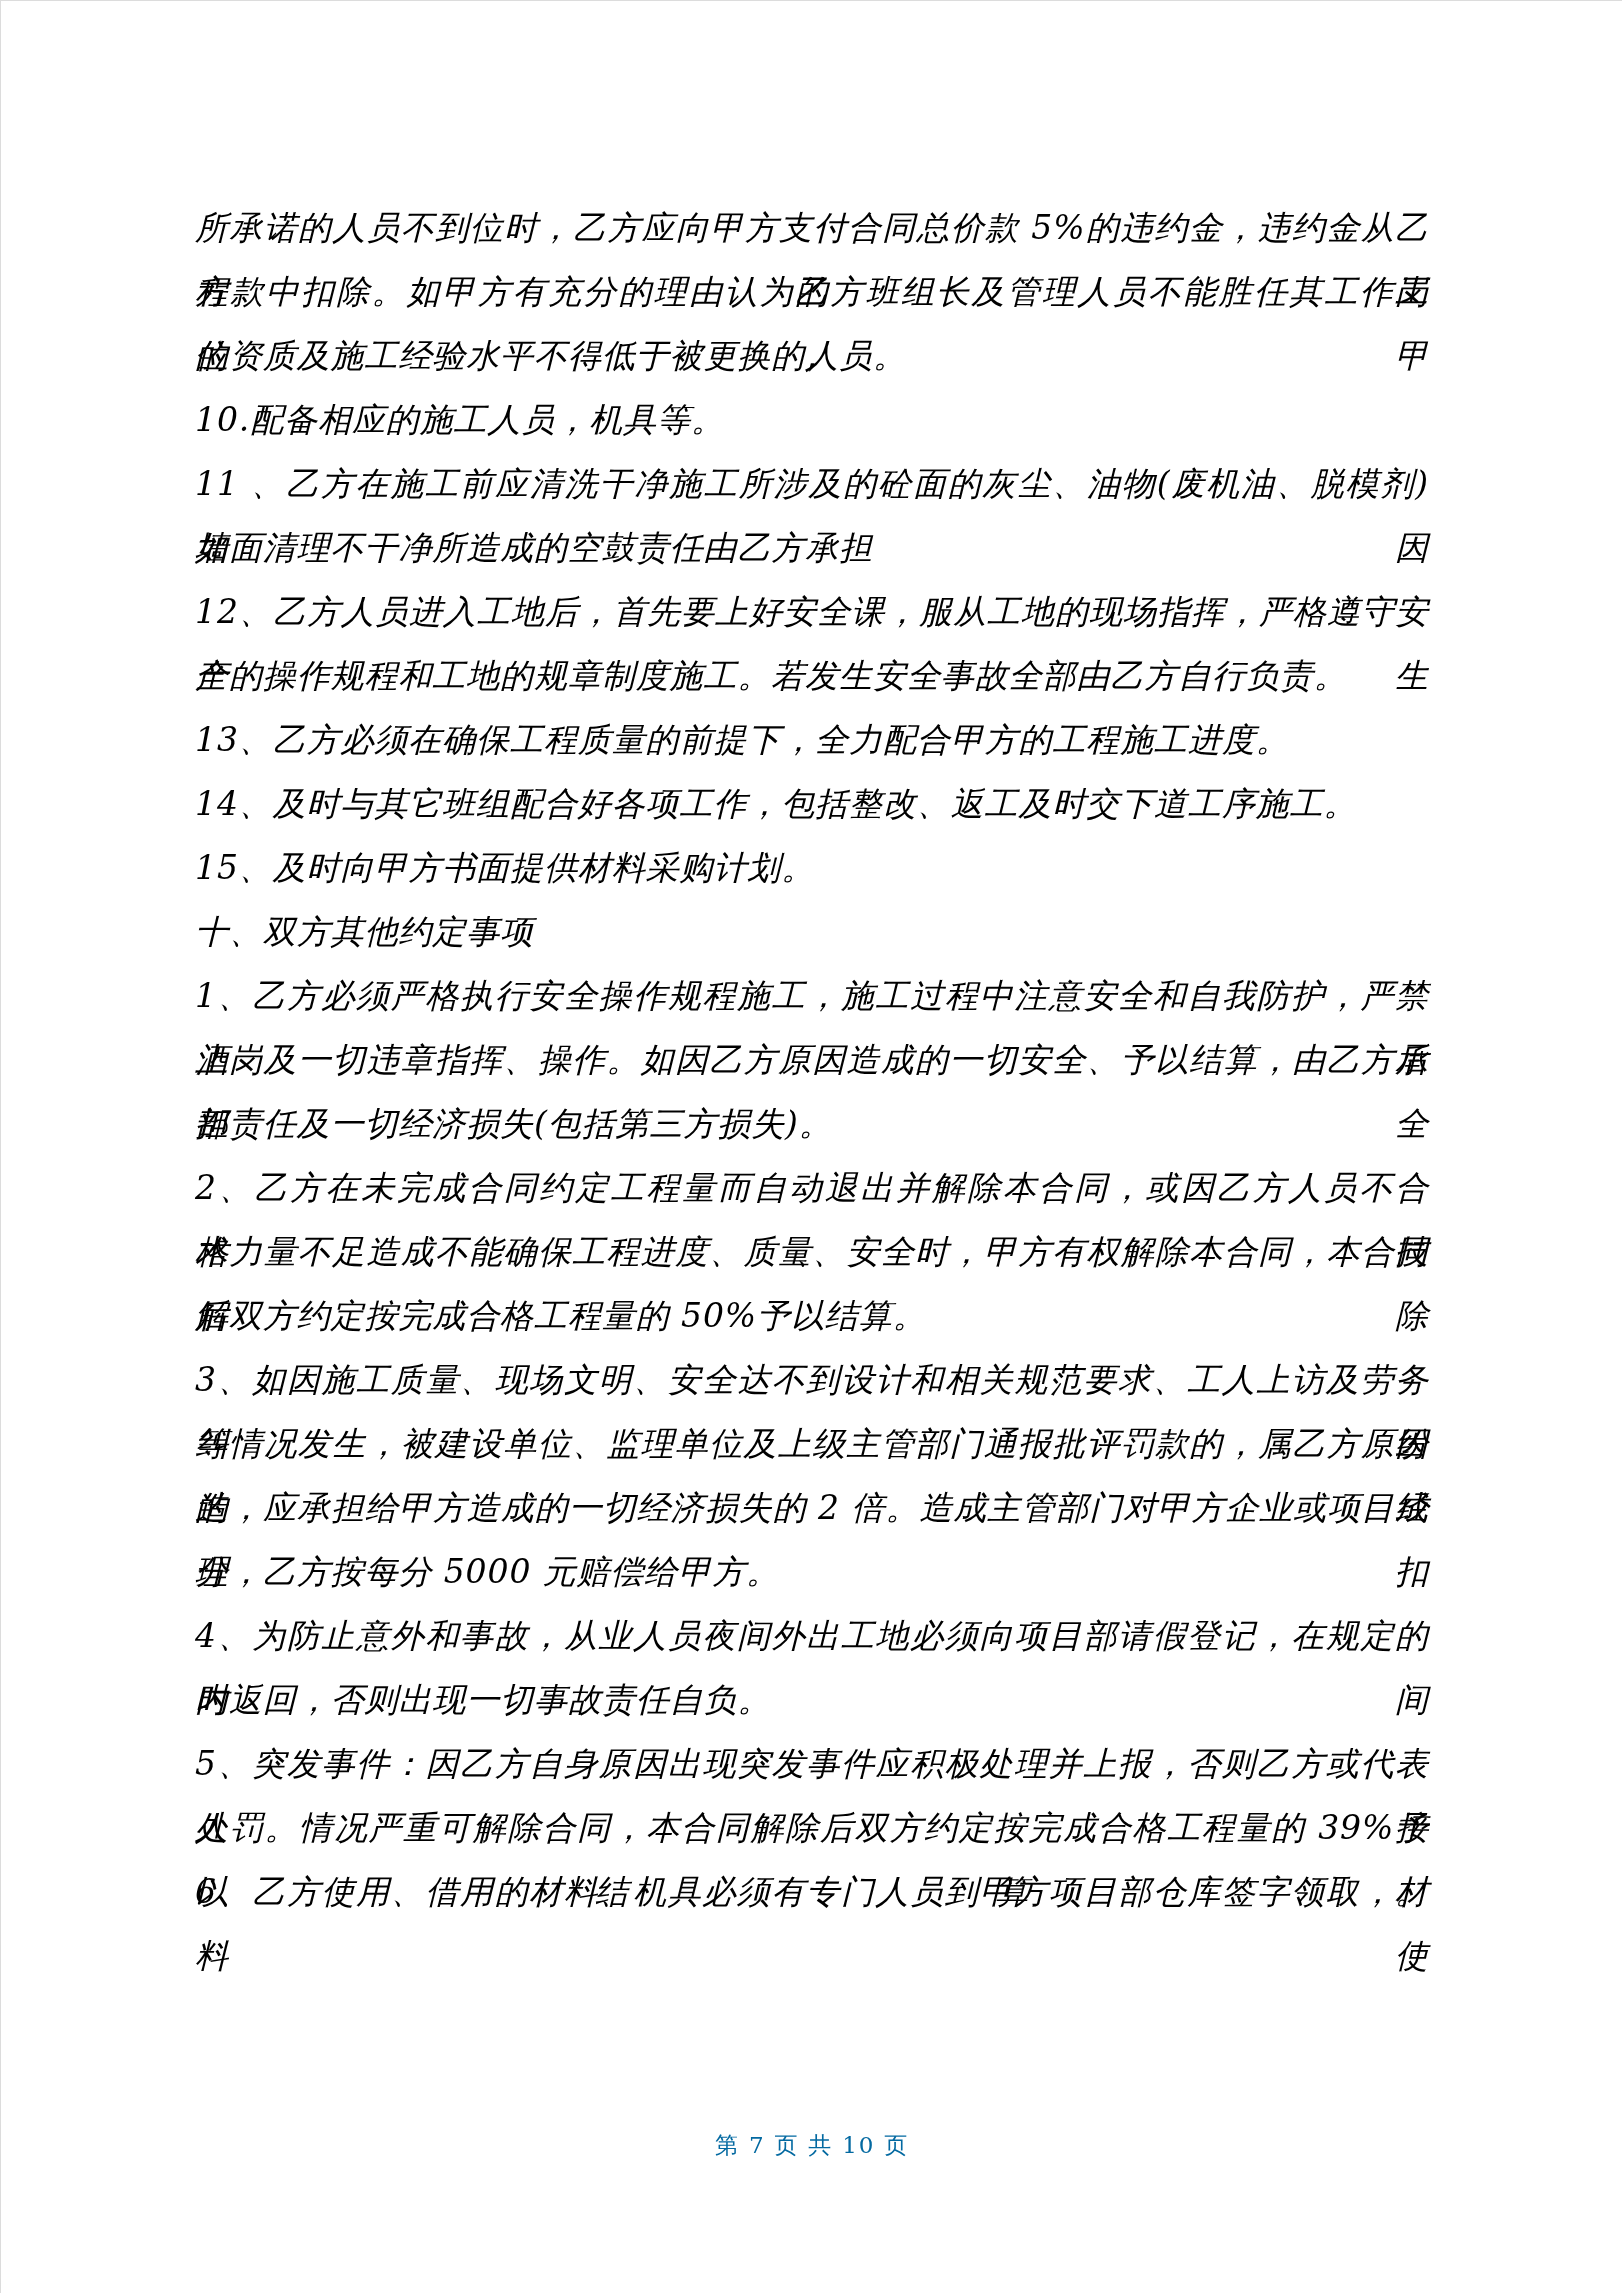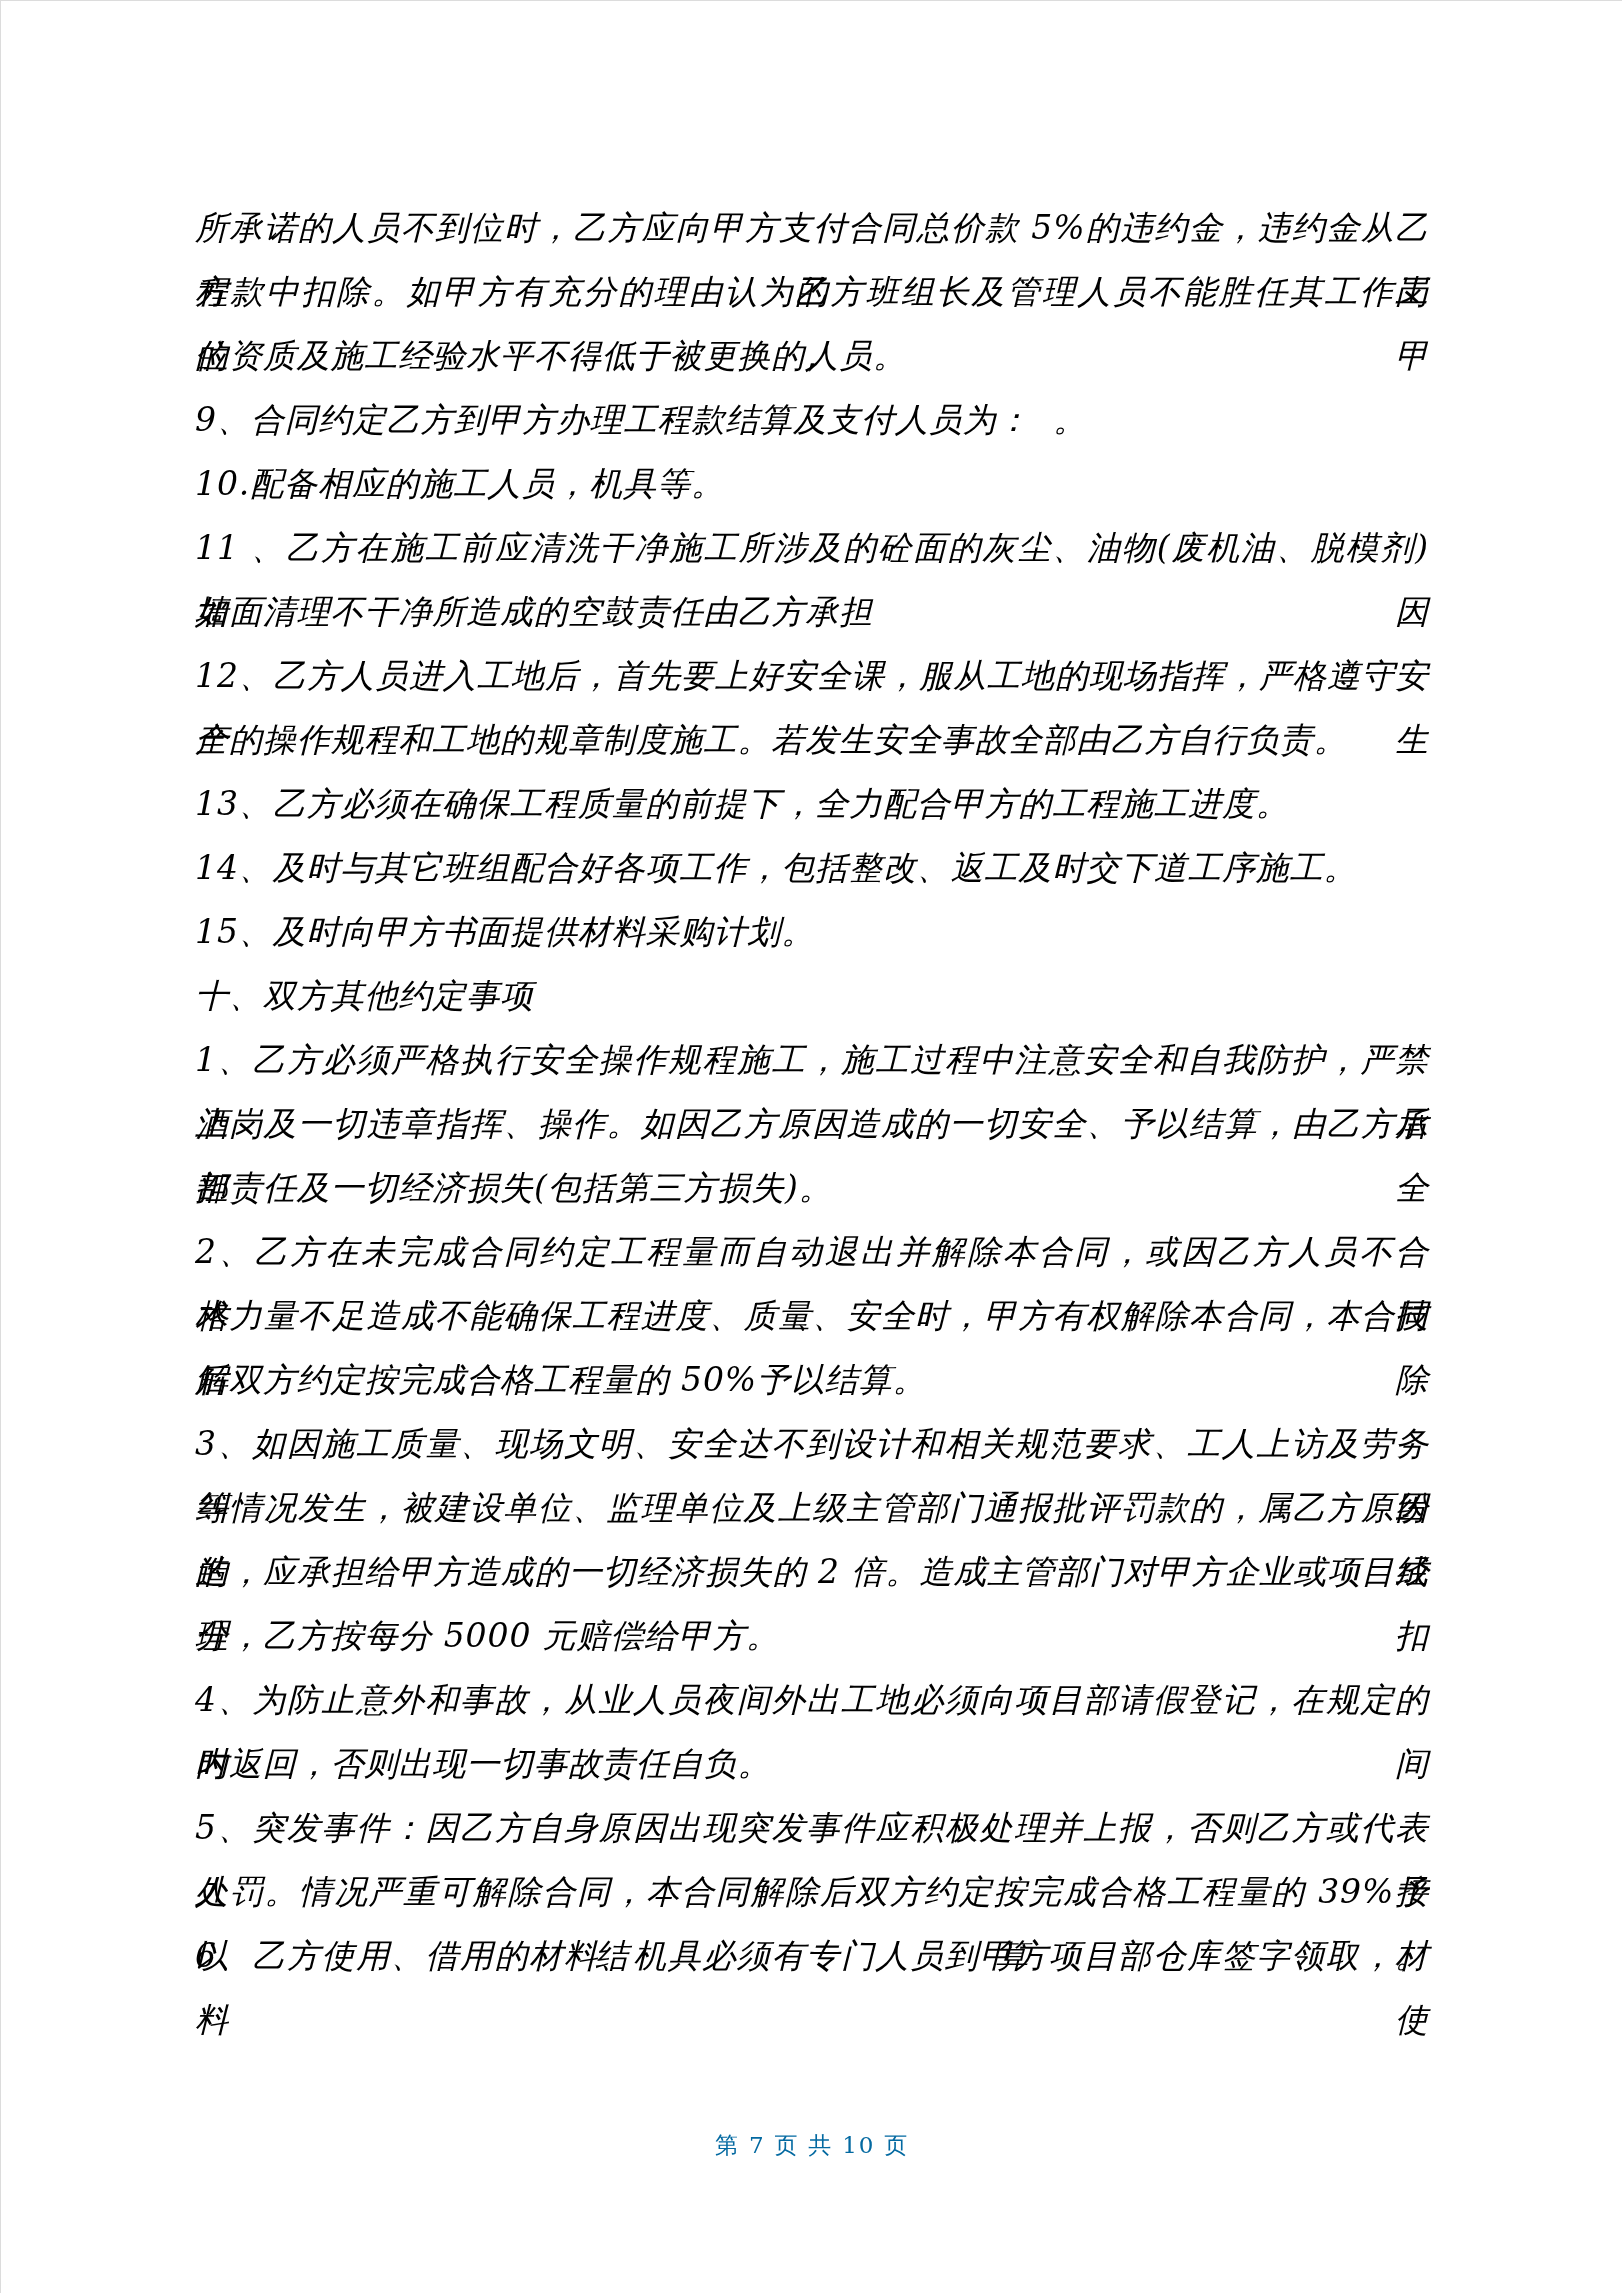--- a/index.html
+++ b/index.html
@@ -60,21 +60,20 @@
 </style>
 </head>
 <body>
 
 <div class="page">
 
   <main class="body-text" id="contract-body">
       <p class="line fill">所承诺的人员不到位时，乙方应向甲方支付合同总价款 5%的违约金，违约金从乙方的工</p>
       <p class="line fill">程款中扣除。如甲方有充分的理由认为乙方班组长及管理人员不能胜任其工作岗位，甲</p>
       <p class="line">的资质及施工经验水平不得低于被更换的人员。</p>
-      <p class="line">9、合同约定乙方到甲方办理工程款结算及支付人员为：  。</p>
       <p class="line">10.配备相应的施工人员，机具等。</p>
       <p class="line fill">11 、乙方在施工前应清洗干净施工所涉及的砼面的灰尘、油物(废机油、脱模剂)如因</p>
       <p class="line">墙面清理不干净所造成的空鼓责任由乙方承担</p>
       <p class="line fill">12、乙方人员进入工地后，首先要上好安全课，服从工地的现场指挥，严格遵守安全生</p>
       <p class="line">产的操作规程和工地的规章制度施工。若发生安全事故全部由乙方自行负责。</p>
       <p class="line">13、乙方必须在确保工程质量的前提下，全力配合甲方的工程施工进度。</p>
       <p class="line">14、及时与其它班组配合好各项工作，包括整改、返工及时交下道工序施工。</p>
       <p class="line">15、及时向甲方书面提供材料采购计划。</p>
       <p class="line">十、双方其他约定事项</p>
       <p class="line fill">1、乙方必须严格执行安全操作规程施工，施工过程中注意安全和自我防护，严禁酒后</p>

